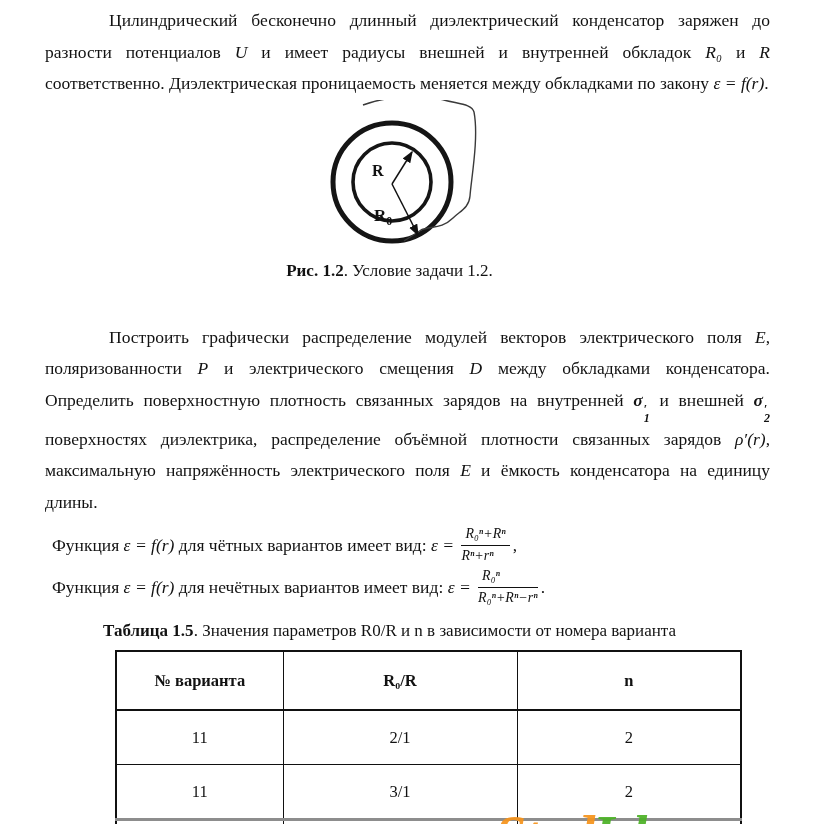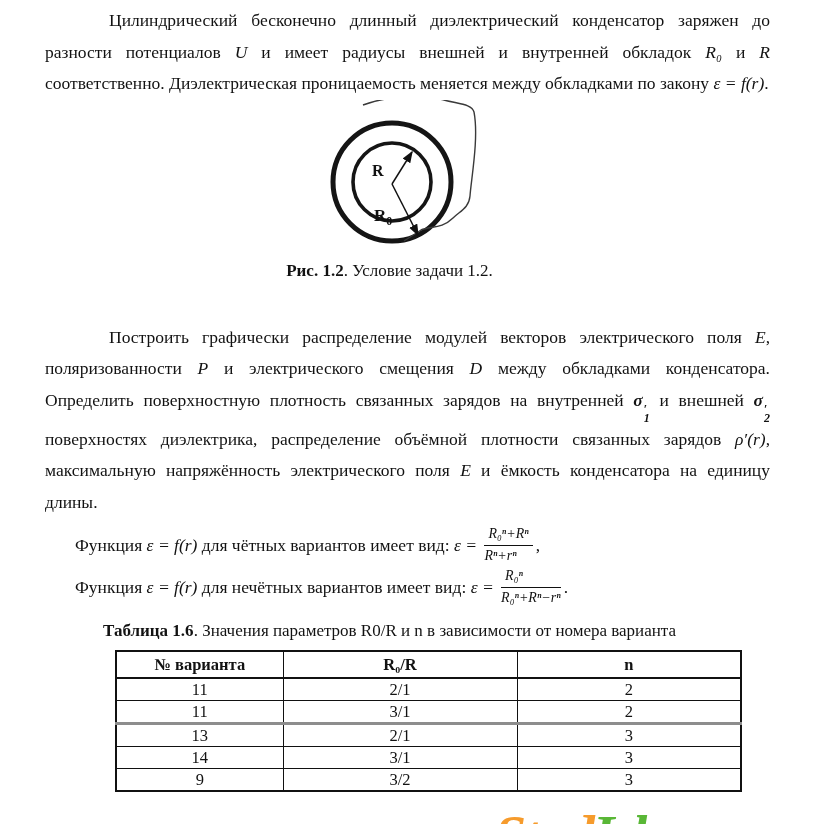--- a/index.html
+++ b/index.html
@@ -20,35 +20,35 @@
   .ss .t{height:9px;font-style:normal;}
   .ss .b{font-style:italic;}
 
   
   .fig{height:158px;text-align:center;}
   .fig svg{transform:translateX(12px);}
   .figcap{text-align:center;font-size:17px;line-height:22px;margin-top:2px;transform:translateX(-18px);}
   .bold{font-weight:bold;}
 
   
-  .fline{margin-left:75px;margin-top:0;height:42px;display:flex;align-items:center;
+  .fline{margin-left:52px;margin-top:0;height:42px;display:flex;align-items:center;
          font-size:17.5px;white-space:pre-wrap;}
   .fline.first{margin-top:6px;}
   .frac{display:inline-block;vertical-align:middle;margin:0 3px;
         font-size:14px;font-style:italic;line-height:1.3;}
   .frac .num{display:block;border-bottom:1.5px solid #111;padding:0 4px 1px;}
   .frac .den{display:block;padding-top:1px;}
 
   
   .tabcap{margin:12px 45px 0 103px;font-size:17px;line-height:22px;}
   table.variants{margin:8px 0 0 115px;border-collapse:collapse;width:625px;table-layout:fixed;
                  font-size:16.5px;}
   table.variants col.c1{width:167px;} table.variants col.c2{width:234px;} table.variants col.c3{width:224px;}
   table.variants{border:2px solid #111;}
-  table.variants th,table.variants td{border:1px solid #111;text-align:center;padding:0;
+  table.variants th,table.variants td{border:1px solid #111;text-align:center;padding:16px;
         height:21px;line-height:21px;font-weight:normal;}
   table.variants th{font-weight:bold;height:25px;line-height:25px;border-bottom:2px solid #111;}
   table.variants tr.gsep td{border-top:3px solid #8d8d8d;}
 
   
   .watermark{position:absolute;left:495px;top:788px;z-index:5;font-size:56px;line-height:1;
              font-weight:bold;font-style:italic;letter-spacing:-2px;white-space:nowrap;opacity:.93;margin-top:20px;}
   .wm1{color:#F6941D;} .wm2{color:#4DB227;} .wm3{color:#C9C9C9;}
 </style>
 </head>
@@ -86,21 +86,21 @@
         <span class="b">1</span>
       </span><span> и внешней </span><span class="bvar">σ</span><span class="ss">
         <span class="t">′</span>
         <span class="b">2</span>
       </span><span> поверхностях диэлектрика, распределение объёмной плотности связанных зарядов </span><span class="var">ρ′(r)</span><span>, максимальную напряжённость электрического поля </span><span class="var">E</span><span> и ёмкость конденсатора на единицу длины.</span></p>
 
   <div class="fline first"><span>Функция </span><span class="var">ε = f(r)</span><span> для чётных вариантов имеет вид: </span><span class="var">ε = </span><span class="frac"><span class="num">R₀ⁿ+Rⁿ</span><span class="den">Rⁿ+rⁿ</span></span><span>,</span></div>
 
   <div class="fline"><span>Функция </span><span class="var">ε = f(r)</span><span> для нечётных вариантов имеет вид: </span><span class="var">ε = </span><span class="frac"><span class="num">R₀ⁿ</span><span class="den">R₀ⁿ+Rⁿ−rⁿ</span></span><span>.</span></div>
 
-  <div class="tabcap"><span class="bold">Таблица 1.6</span><span>. Значения параметров R0/R и n в зависимости от номера варианта</span></div>
+  <div class="tabcap"><span class="bold">Таблица 1.5</span><span>. Значения параметров R0/R и n в зависимости от номера варианта</span></div>
 
   <table class="variants">
     <colgroup>
         <col class="c1">
         <col class="c2">
         <col class="c3">
       </colgroup>
     <thead>
       <tr>
         <th>№ варианта</th>

